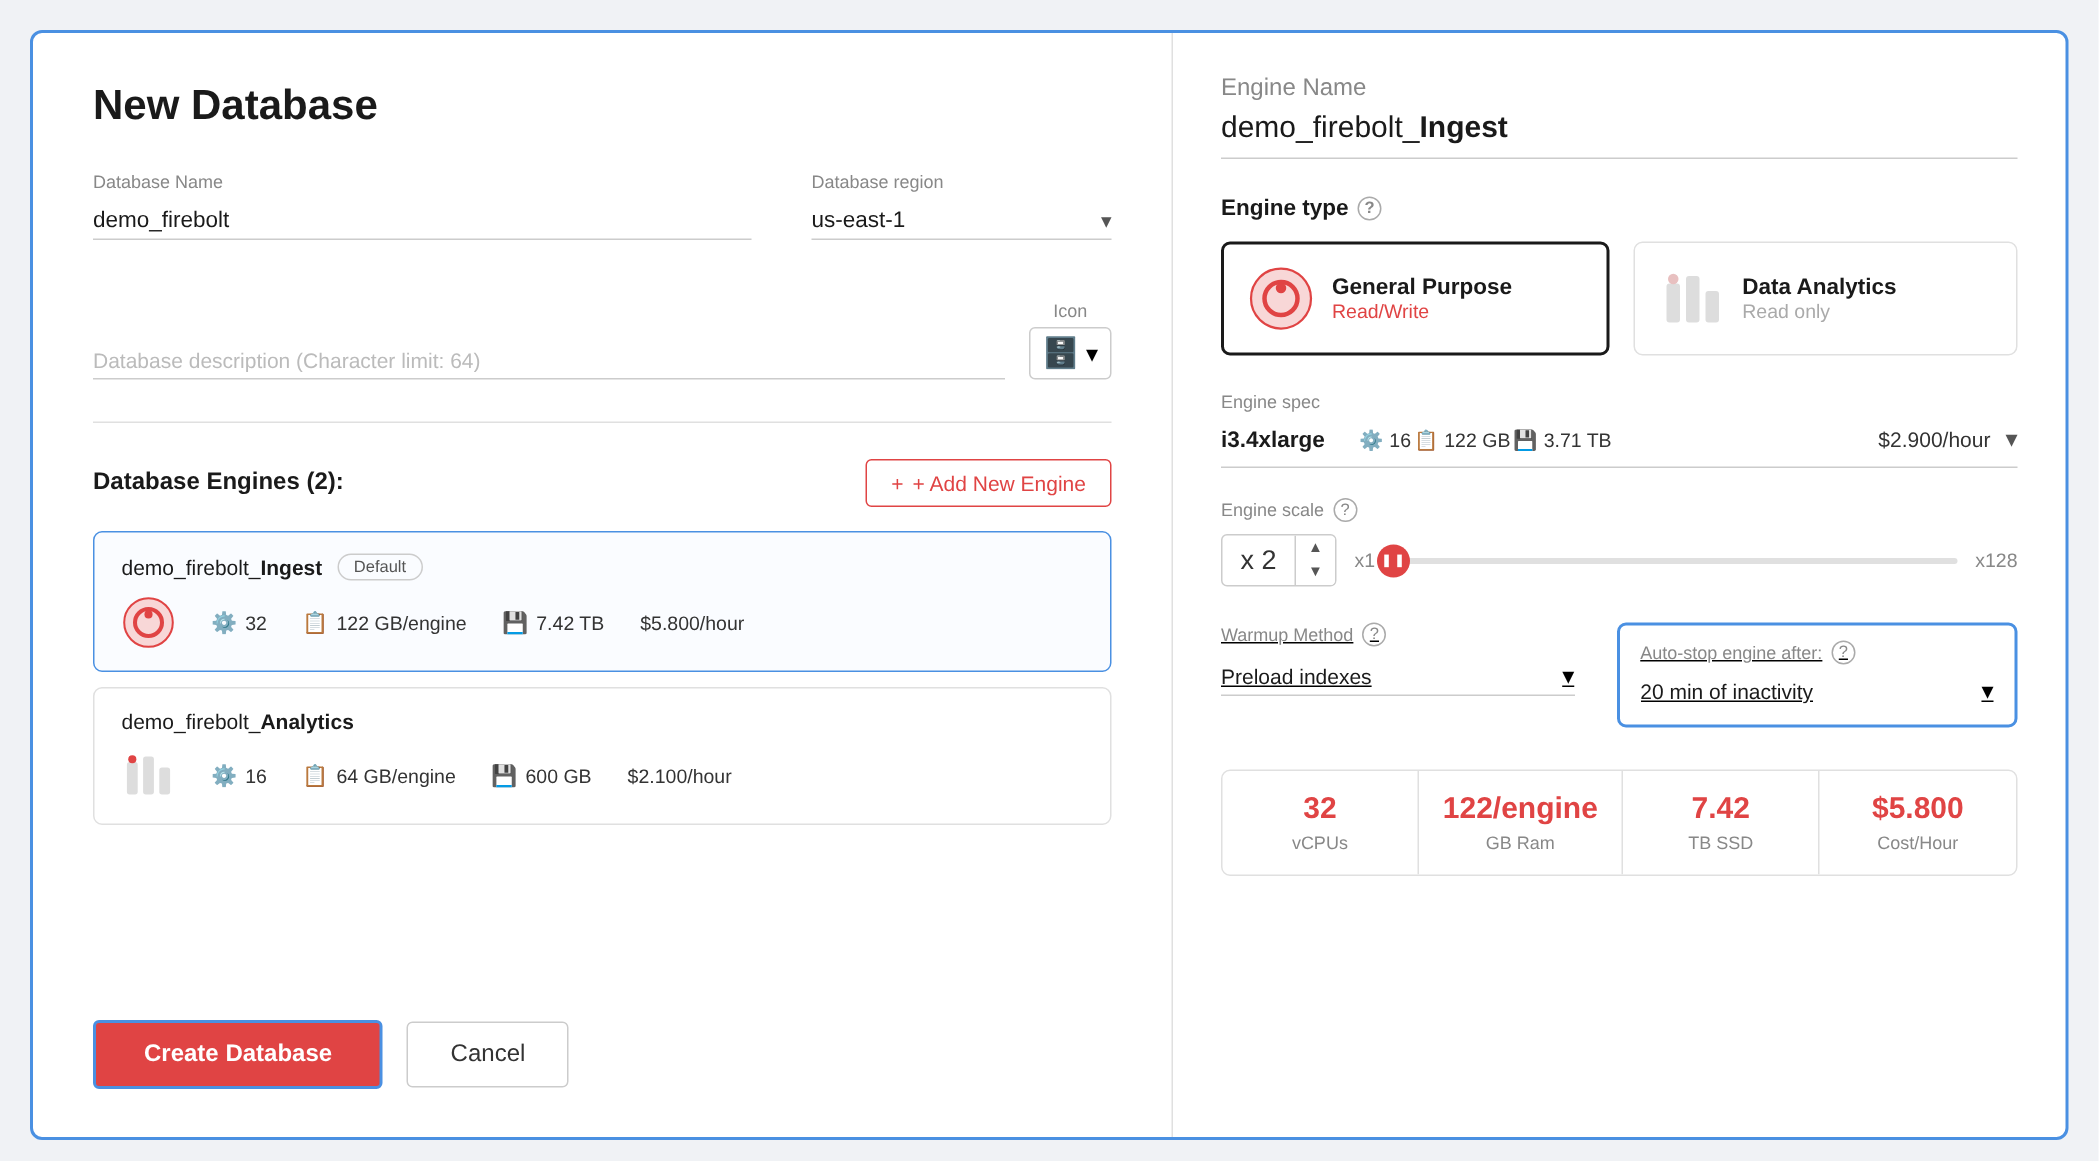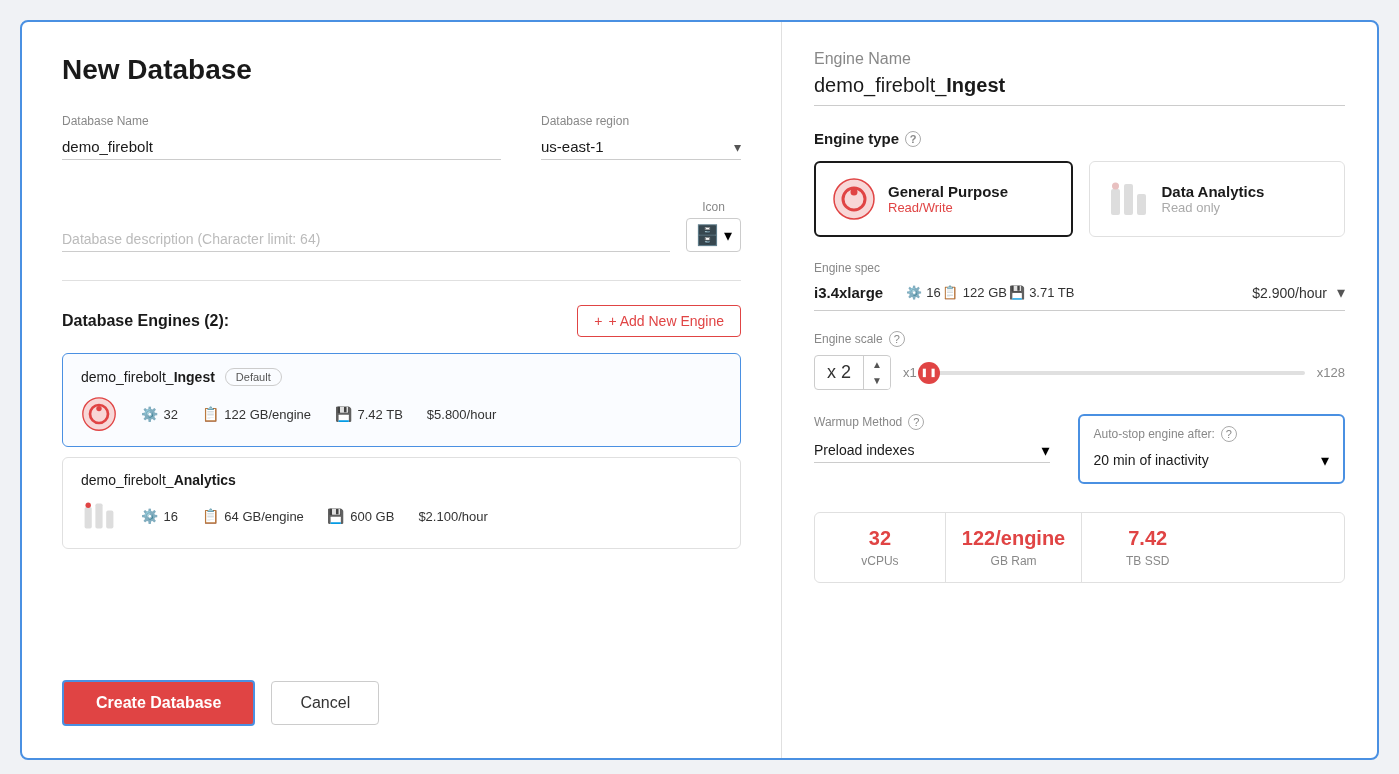--- a/index.html
+++ b/index.html
@@ -428,20 +428,21 @@
       gap: 2px;
     }
     .scale-max-label {
       font-size: 13px;
       color: #888;
     }
     .warmup-auto-row {
       display: flex;
       gap: 28px;
       margin-bottom: 28px;
+      text-decoration: underline;
     }
     .warmup-group {
       flex: 1;
     }
     .warmup-label {
       font-size: 12px;
       color: #888;
       margin-bottom: 8px;
       display: flex;
       align-items: center;
@@ -767,17 +768,21 @@
           <div class="stat-unit">vCPUs</div>
         </div>
         <div class="stat-cell">
           <div class="stat-val">122/engine</div>
           <div class="stat-unit">GB Ram</div>
         </div>
         <div class="stat-cell">
           <div class="stat-val">7.42</div>
           <div class="stat-unit">TB SSD</div>
         </div>
+        <div class="stat-cell">
+          <div class="stat-val">$5.800</div>
+          <div class="stat-unit">Cost/Hour</div>
+        </div>
       </div>
     </div>
 
   </div>
 </div>
 
 </body></html>

